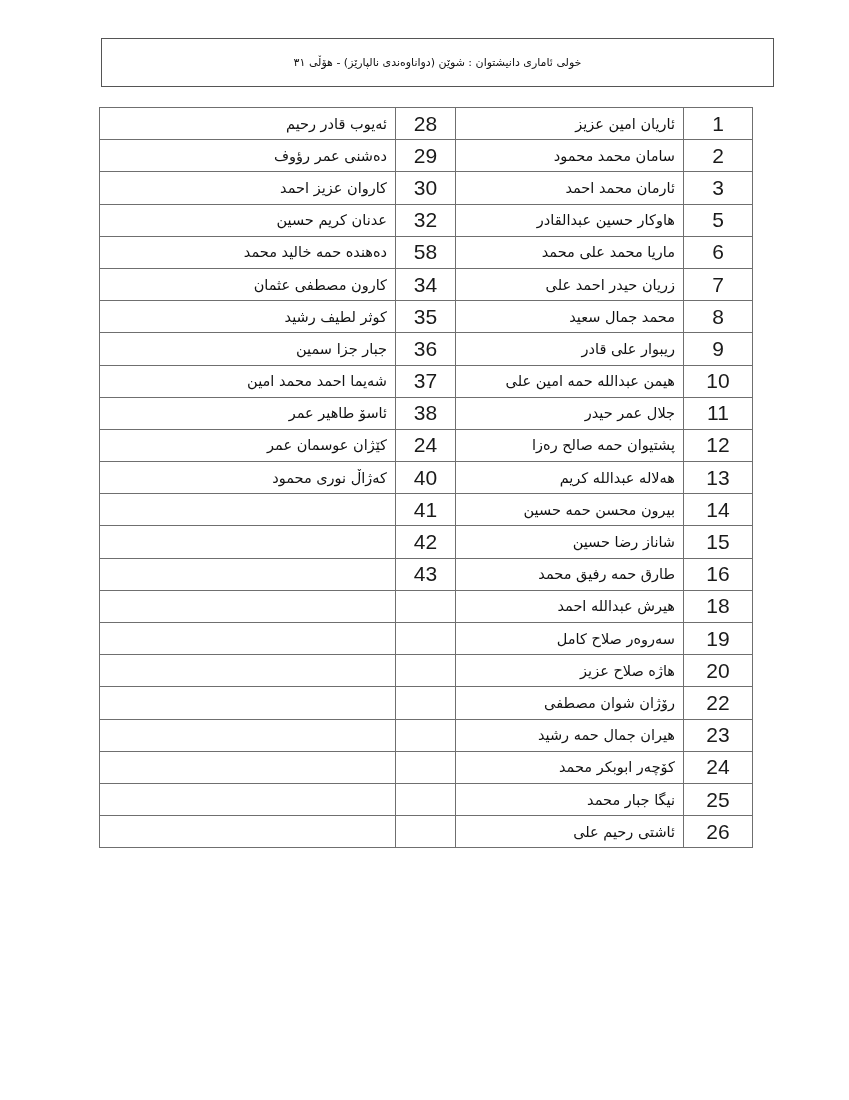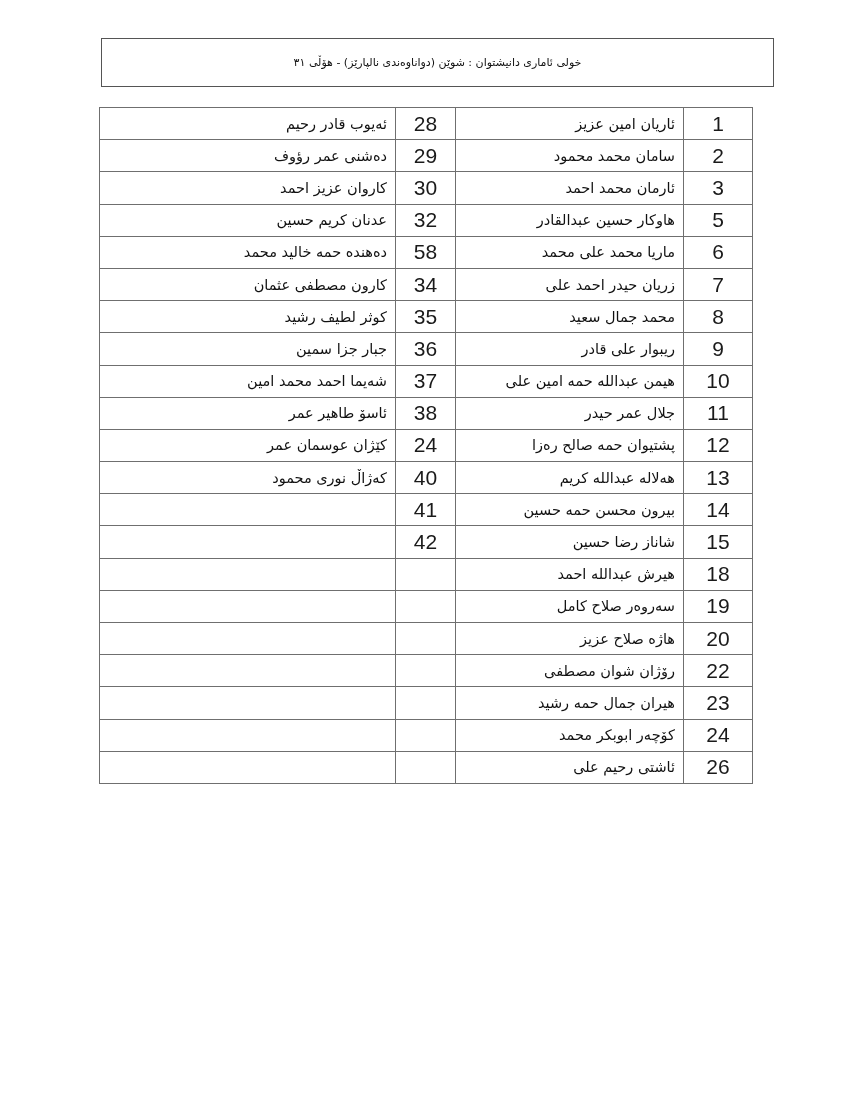--- a/index.html
+++ b/index.html
@@ -159,20 +159,26 @@
         <td class="cell-num">14</td>
       </tr>
       <tr>
         <td class="cell-name"></td>
         <td class="cell-num">42</td>
         <td class="cell-name">شاناز رضا حسین</td>
         <td class="cell-num">15</td>
       </tr>
       <tr>
         <td class="cell-name"></td>
+        <td class="cell-num">43</td>
+        <td class="cell-name">طارق حمه رفیق محمد</td>
+        <td class="cell-num">16</td>
+      </tr>
+      <tr>
+        <td class="cell-name"></td>
         <td class="cell-num"></td>
         <td class="cell-name">هیرش عبدالله احمد</td>
         <td class="cell-num">18</td>
       </tr>
       <tr>
         <td class="cell-name"></td>
         <td class="cell-num"></td>
         <td class="cell-name">سەروەر صلاح کامل</td>
         <td class="cell-num">19</td>
       </tr>
@@ -192,20 +198,26 @@
         <td class="cell-name"></td>
         <td class="cell-num"></td>
         <td class="cell-name">هیران جمال حمه رشید</td>
         <td class="cell-num">23</td>
       </tr>
       <tr>
         <td class="cell-name"></td>
         <td class="cell-num"></td>
         <td class="cell-name">کۆچەر ابوبکر محمد</td>
         <td class="cell-num">24</td>
+      </tr>
+      <tr>
+        <td class="cell-name"></td>
+        <td class="cell-num"></td>
+        <td class="cell-name">نیگا جبار محمد</td>
+        <td class="cell-num">25</td>
       </tr>
       <tr>
         <td class="cell-name"></td>
         <td class="cell-num"></td>
         <td class="cell-name">ئاشتی رحیم علی</td>
         <td class="cell-num">26</td>
       </tr>
     </tbody>
 </table>
 

